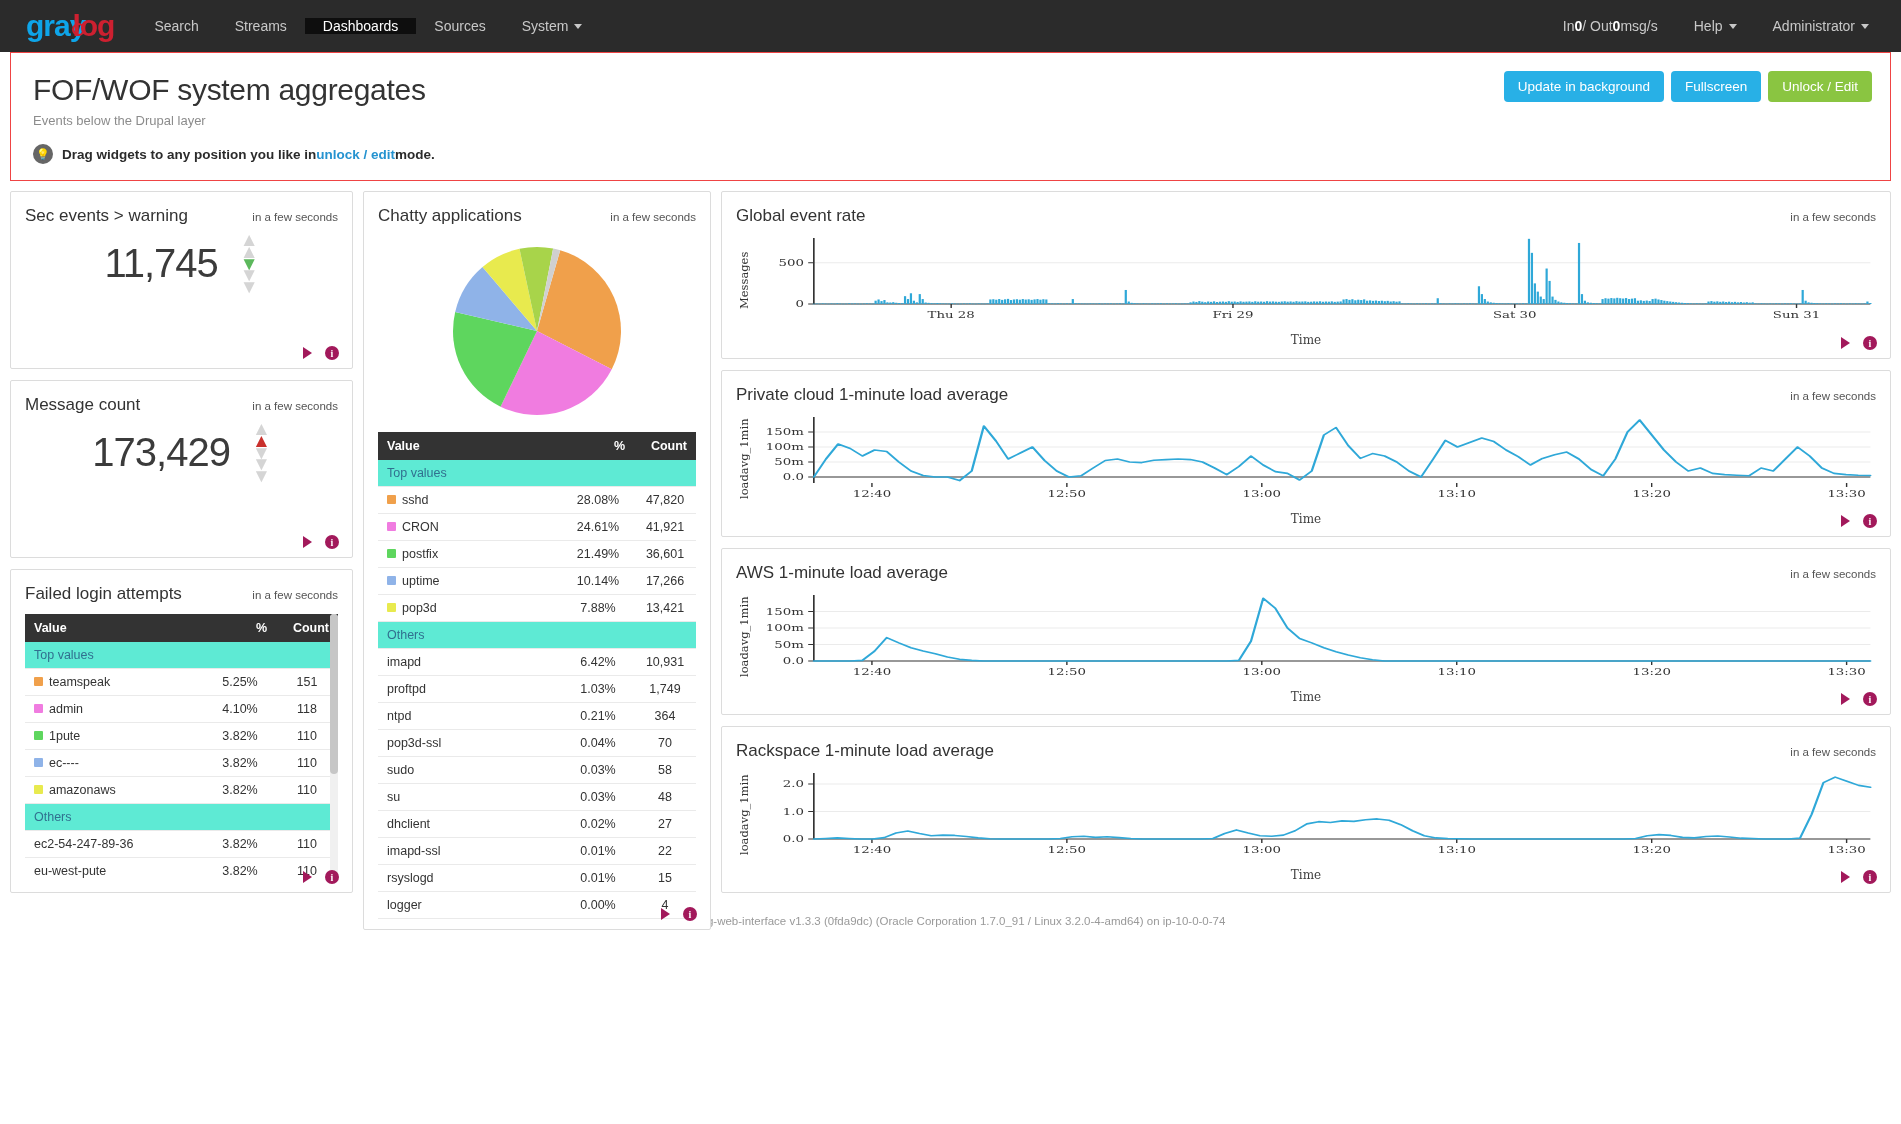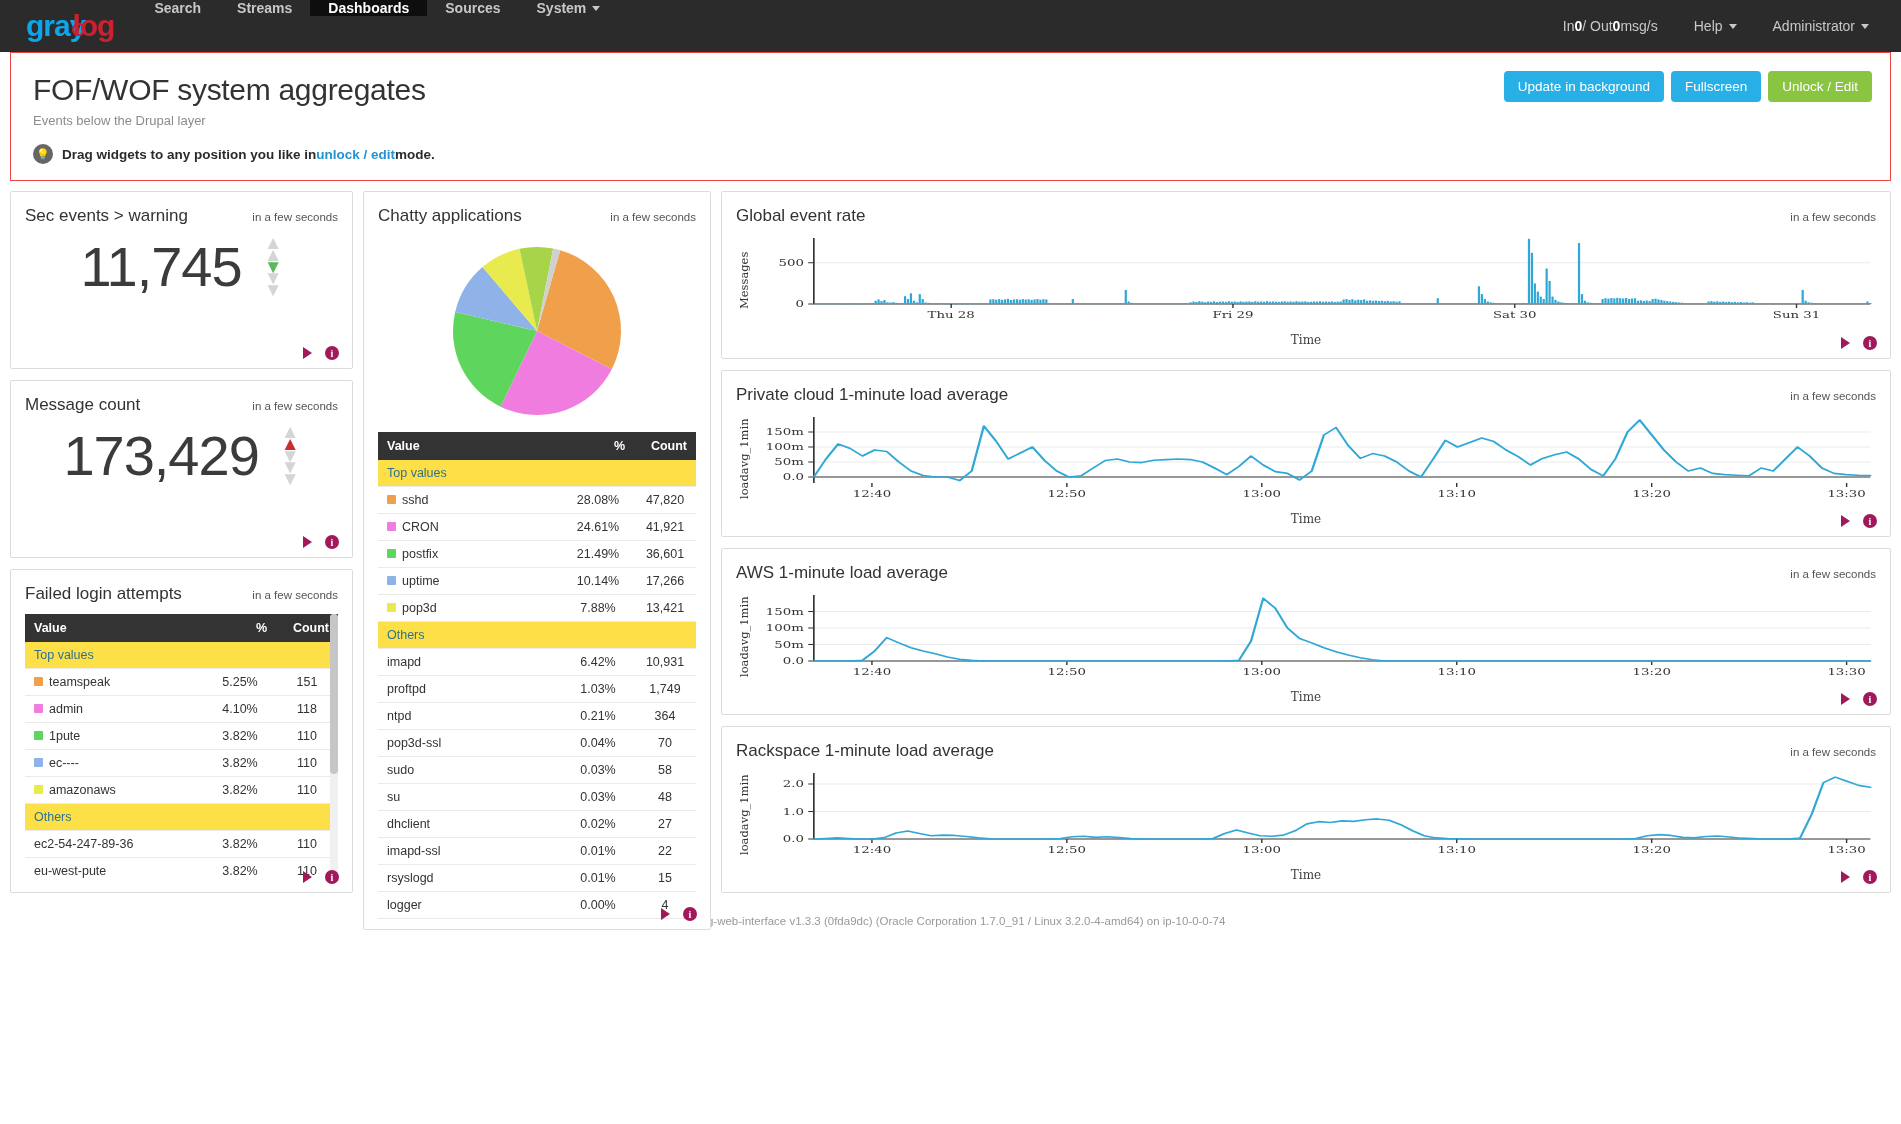--- a/index.html
+++ b/index.html
@@ -22,21 +22,21 @@
     padding: 0 22px 0 26px;
     font-size: 30px; font-weight: bold; letter-spacing: -1px;
   }
   .brand .g1 { color: #0ea5e9; }
   .brand .g2 { color: #cd2030; }
   .brand .dot {
     display: inline-block; width: 13px; height: 13px;
     border-radius: 50%; border: 2px solid #cd2030;
     margin: 0 -13px 0 -13px; position: relative; top: 3px;
   }
-  .nav-items { display: flex; align-items: flex-start; font-weight: bold; }
+  .nav-items { display: flex; align-items: center; }
   .nav-item {
     display: flex; align-items: center;
     padding: 0 18px; font-size: 14px; color: #c8c8c8;
     cursor: pointer; white-space: nowrap;
   }
   .nav-item.active { background: #0e0e0e; color: #ffffff; }
   .caret {
     display: inline-block; width: 0; height: 0; margin-left: 6px;
     border-left: 4px solid transparent; border-right: 4px solid transparent;
     border-top: 5px solid #c8c8c8;
@@ -104,36 +104,36 @@
   }
   .ico-info {
     width: 14px; height: 14px; border-radius: 50%; background: #a2195b;
     color: #fff; font-size: 10px; font-weight: bold;
     display: flex; align-items: center; justify-content: center;
     font-family: "Liberation Serif", serif; cursor: pointer;
   }
 
   
   .num-body { display: flex; align-items: center; justify-content: center; padding: 8px 0 26px 0; }
-  .big-num { font-size: 56px; color: #3b3b3b; font-weight: normal; letter-spacing: -1px; }
+  .big-num { font-size: 40px; color: #3b3b3b; font-weight: normal; letter-spacing: -1px; }
   .trend { margin-left: 22px; display: flex; flex-direction: column; align-items: center; line-height: .62; }
   .chev { font-size: 19px; color: #d5d5d5; }
   .chev.up-on { color: #c9302c; }
   .chev.dn-on { color: #5cb85c; }
 
   
   table.qt { width: 100%; border-collapse: collapse; font-size: 12.5px; }
   table.qt thead th {
     background: #333; color: #fff; text-align: left;
     padding: 7px 9px; font-weight: bold; font-size: 12.5px;
   }
   table.qt thead th.c2 { text-align: right; width: 72px; }
   table.qt thead th.c3 { text-align: right; width: 62px; }
   table.qt tr.section td {
-    background: #fde047; color: #31708f; padding: 6px 9px; font-size: 12.5px;
+    background: #5eead4; color: #31708f; padding: 6px 9px; font-size: 12.5px;
   }
   table.qt tbody td {
     padding: 6px 9px; border-bottom: 1px solid #eaeaea; color: #333;
   }
   table.qt tbody td.num { text-align: center; }
   .swatch {
     display: inline-block; width: 9px; height: 9px; border-radius: 1px;
     margin-right: 6px;
   }
   .tbl-scroll { position: relative; max-height: 268px; overflow: hidden; margin-top: 10px; }

